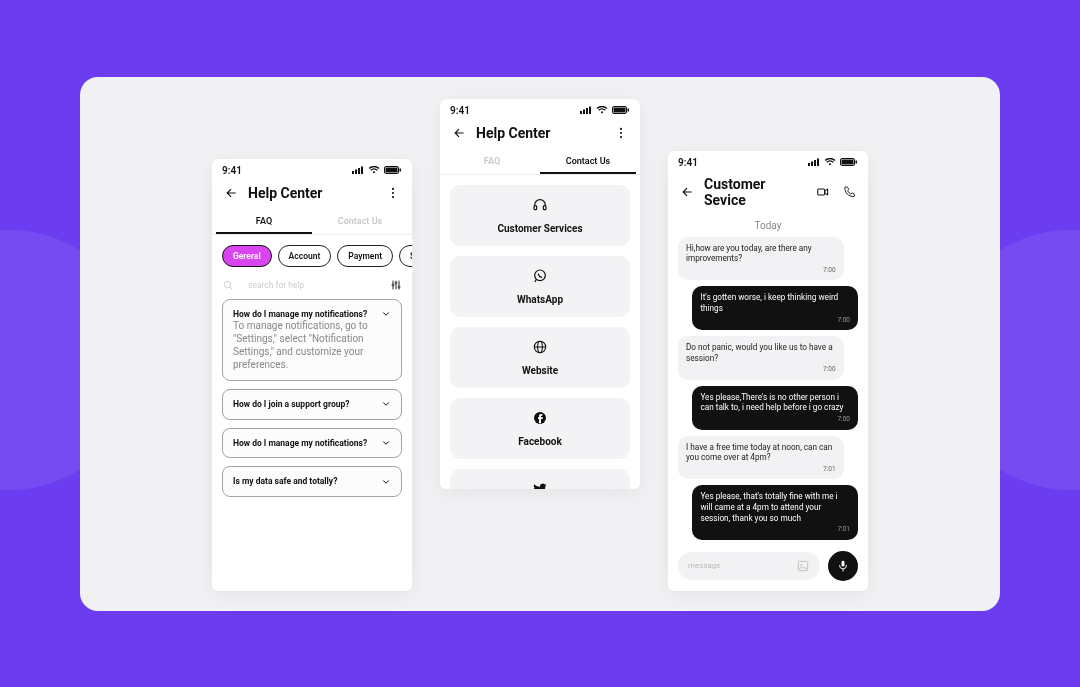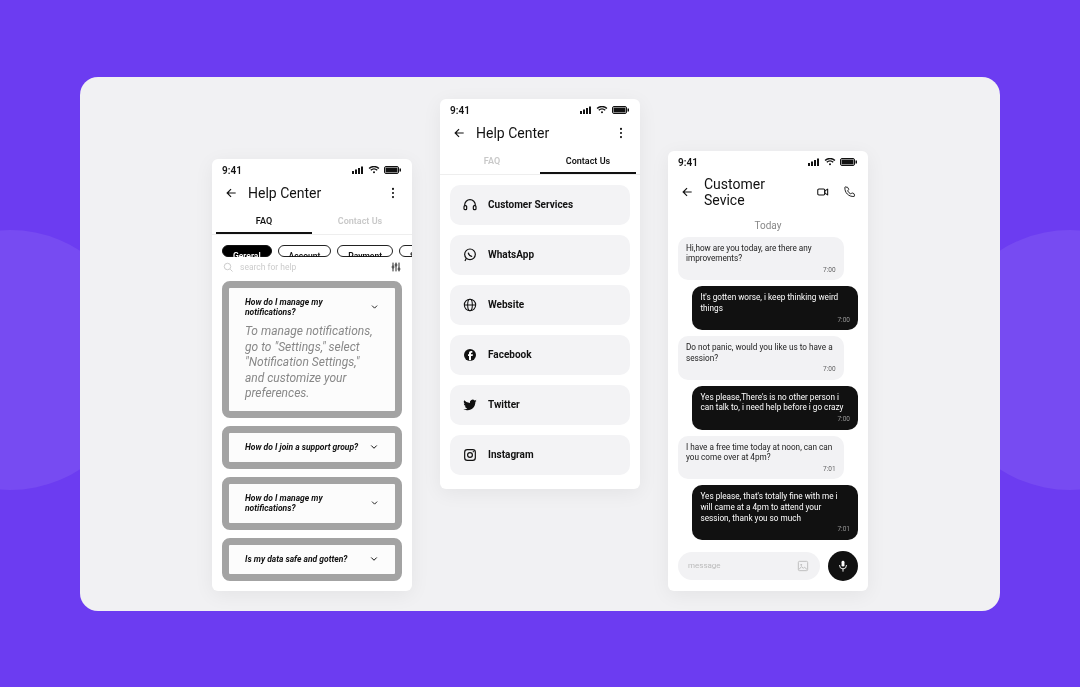--- a/index.html
+++ b/index.html
@@ -66,21 +66,21 @@
 
   
   .app-header {
     display: flex;
     align-items: center;
     padding: 6px 10px 8px 10px;
     gap: 8px;
   }
   .app-header h1 {
     font-size: 14px;
-    font-weight: 400;
+    font-weight: 700;
     flex: 1;
   }
   .icon-btn {
     width: 18px; height: 18px;
     display: flex; align-items: center; justify-content: center;
     cursor: pointer;
   }
 
   
   .tabs {
@@ -110,69 +110,68 @@
   }
   .chip {
     padding: 5px 10px;
     border-radius: 14px;
     border: 1px solid #222;
     font-size: 8.5px;
     font-weight: 600;
     cursor: pointer;
     background: #fff;
   }
-  .chip.active { background: #000000; color: #fff; border-color: #111; }
+  .chip.active { background: #d946ef; color: #fff; border-color: #111; }
 
   
   .search-row {
     display: flex;
     align-items: center;
     padding: 4px 10px 8px 10px;
-    gap: 6px;
+    gap: 14px;
   }
   .search-row .search-ph {
     flex: 1;
     font-size: 8.5px;
     color: #ccc;
   }
 
   
   .faq-list { padding: 0 10px 10px 10px; display: flex; flex-direction: column; gap: 8px; }
   .faq-item {
     background: #fcfcfc;
-    border: 7px solid #a3a3a3;
+    border: 1px solid #a3a3a3;
     border-radius: 8px;
-    padding: 9px 16px;
+    padding: 9px 10px;
     cursor: pointer;
-    font-style: italic;
   }
   .faq-head {
     display: flex;
     justify-content: space-between;
     align-items: center;
     gap: 6px;
   }
   .faq-q { font-size: 8.5px; font-weight: 700; line-height: 1.25; }
   .faq-a {
-    font-size: 12px;
+    font-size: 10px;
     color: #888;
     line-height: 1.3;
-    margin-top: 6px;
   }
 
   
   .contact-list { padding: 10px 10px; display: flex; flex-direction: column; gap: 10px; }
   .contact-item {
     background: #f3f3f5;
     border-radius: 10px;
     padding: 12px 12px;
     display: flex;
     align-items: center;
     gap: 10px;
     cursor: pointer;
+    flex-direction: column;
   }
   .contact-item .ci-label {
     font-size: 10px;
     font-weight: 700;
   }
   .ci-icon { width: 16px; height: 16px; display:flex; align-items:center; justify-content:center; }
 
   
   .chat-date {
     text-align: center;
@@ -332,21 +331,21 @@
       <div class="faq-item">
         <div class="faq-head">
           <span class="faq-q">How do I manage my notifications?</span>
           <svg width="10" height="10" viewBox="0 0 24 24">
               <path d="M6 9l6 6 6-6" stroke="#111" stroke-width="2.4" fill="none" stroke-linecap="round" stroke-linejoin="round"></path>
             </svg>
         </div>
       </div>
       <div class="faq-item">
         <div class="faq-head">
-          <span class="faq-q">Is my data safe and gotten?</span>
+          <span class="faq-q">Is my data safe and totally?</span>
           <svg width="10" height="10" viewBox="0 0 24 24">
               <path d="M6 9l6 6 6-6" stroke="#111" stroke-width="2.4" fill="none" stroke-linecap="round" stroke-linejoin="round"></path>
             </svg>
         </div>
       </div>
     </div>
   </div>
 
   <div class="phone phone-2">
     <div class="status-bar">

